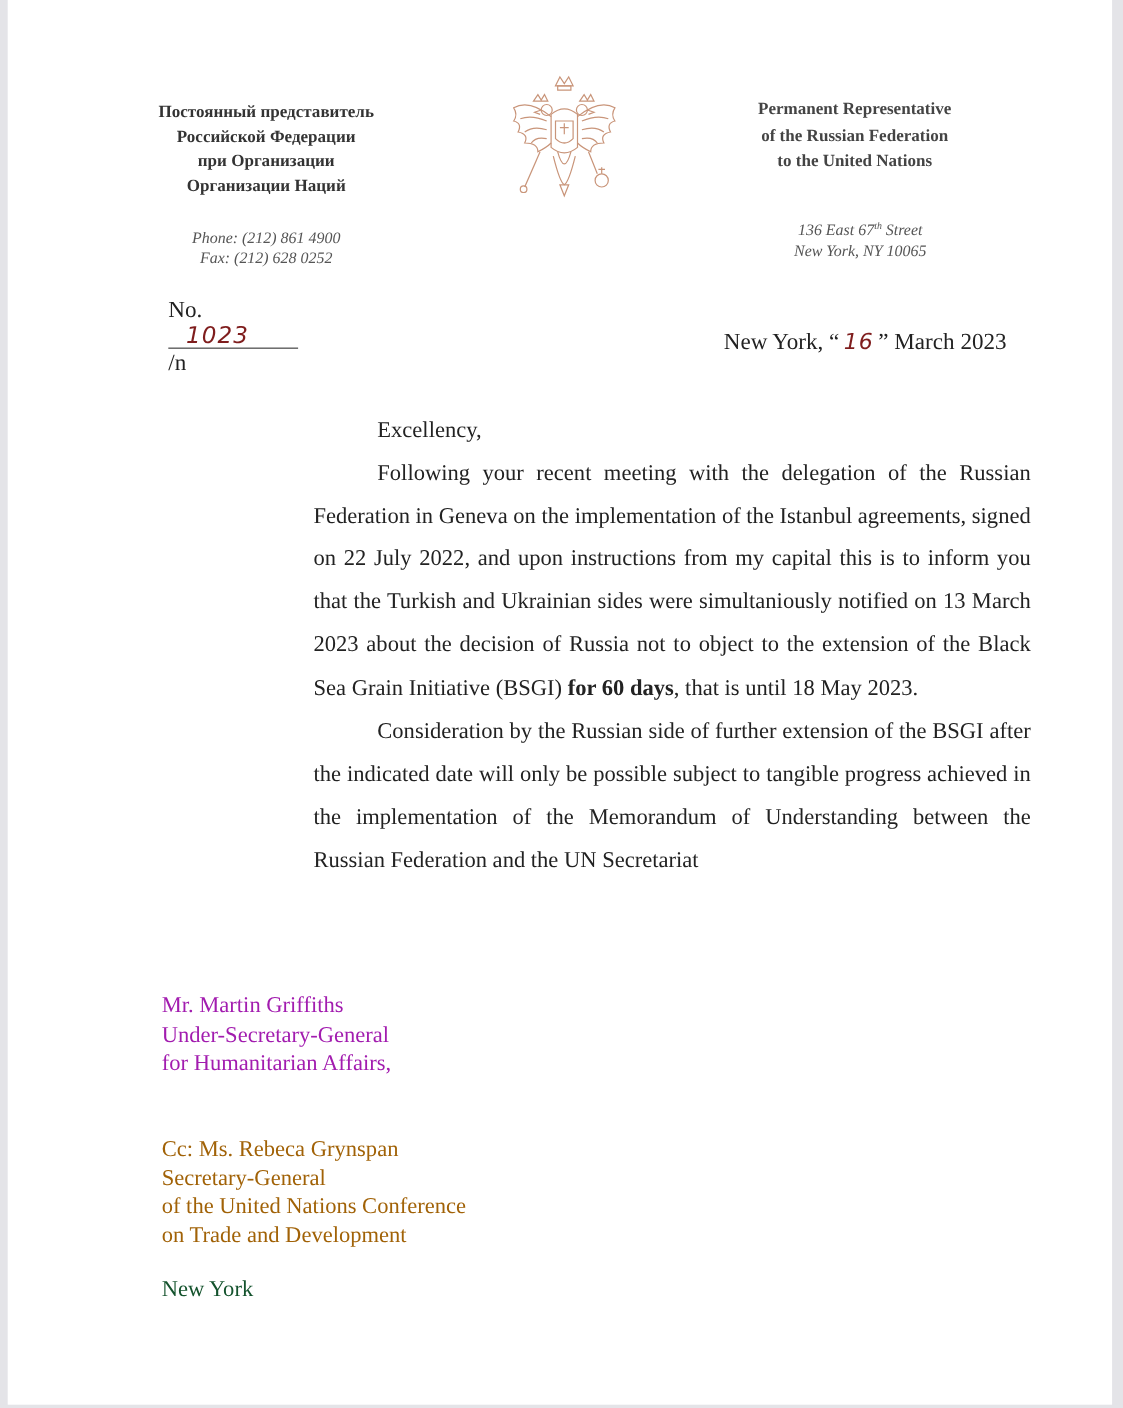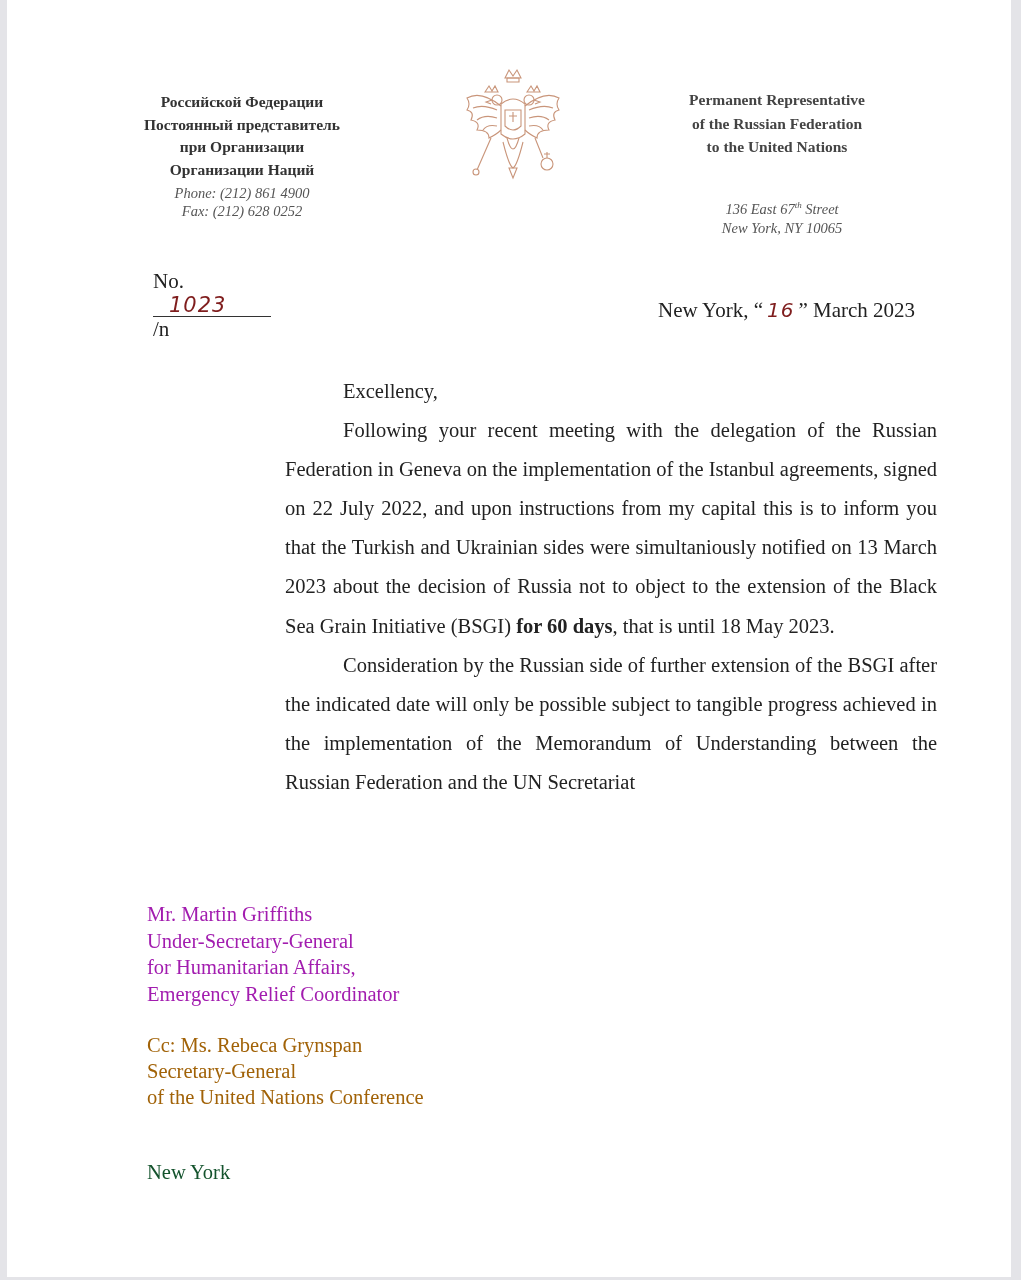--- a/index.html
+++ b/index.html
@@ -16,21 +16,21 @@
   .abs { position: absolute; }
   .hdr-ru {
     left: 105px; top: 91px; width: 260px; text-align: center;
     font-weight: bold; font-size: 15.5px; line-height: 22.5px; color: #333;
   }
   .hdr-en {
     left: 650px; top: 88px; width: 240px; text-align: center;
     font-weight: bold; font-size: 15.5px; line-height: 23.5px; color: #444;
   }
   .contact-l {
-    left: 120px; top: 184px; width: 230px; text-align: center;
+    left: 120px; top: 208px; width: 230px; text-align: center;
     font-style: italic; font-size: 14.5px; line-height: 18px; color: #555;
   }
   .contact-r {
     left: 660px; top: 196px; width: 230px; text-align: center;
     font-style: italic; font-size: 14.5px; line-height: 19px; color: #555;
   }
   .contact-r sup { font-size: 9px; }
   .emblem { left: 450px; top: 64px; width: 112px; height: 124px; }
   .ref {
     left: 140px; top: 269px; font-size: 21px; color: #222; display: flex; align-items: baseline; flex-direction: column;
@@ -58,22 +58,22 @@
   .recip div, .cc div { white-space: nowrap; }
   .cc { left: 140px; top: 1032px; font-size: 20.5px; line-height: 26px; color: #a16207; }
   .ny-foot { left: 140px; top: 1161px; font-size: 20.5px; color: #14532d; }
 </style>
 </head>
 <body>
 
 <div class="page">
 
   <div class="abs hdr-ru">
+    <div>Постоянный представитель</div>
     <div>Российской Федерации</div>
-    <div>Постоянный представитель</div>
     <div>при Организации</div>
     <div>Организации Наций</div>
   </div>
 
   <svg class="abs emblem" viewBox="0 0 112 124">
     <g fill="none" stroke="#c9957a" stroke-width="1.1">
 
       <path d="M48 14 L52 6 L56 12 L60 6 L64 14 Z"></path>
       <path d="M50 14 L62 14 L62 18 L50 18 Z"></path>
       <path d="M28 28 l4 -6 l3 5 l3 -5 l3 6 z"></path>
@@ -136,23 +136,23 @@
   <div class="abs body-text">
     <p class="indent">Excellency,</p>
     <p class="indent"><span>Following your recent meeting with the delegation of the Russian Federation in Geneva on the implementation of the Istanbul agreements, signed on 22 July 2022, and upon instructions from my capital this is to inform you that the Turkish and Ukrainian sides were simultaniously notified on 13 March 2023 about the decision of Russia not to object to the extension of the Black Sea Grain Initiative (BSGI) </span><b>for 60 days</b><span>, that is until 18 May 2023.</span></p>
     <p class="indent">Consideration by the Russian side of further extension of the BSGI after the indicated date will only be possible subject to tangible progress achieved in the implementation of the Memorandum of Understanding between the Russian Federation and the UN Secretariat</p>
   </div>
 
   <div class="abs recip">
     <div>Mr. Martin Griffiths</div>
     <div>Under-Secretary-General</div>
     <div>for Humanitarian Affairs,</div>
-    <div>Emergency Relief Coordinator</div>
   </div>
 
   <div class="abs cc">
     <div>Cc: Ms. Rebeca Grynspan</div>
     <div>Secretary-General</div>
     <div>of the United Nations Conference</div>
+    <div>on Trade and Development</div>
   </div>
 
   <div class="abs ny-foot">New York</div>
 </div>
 
 </body></html>

